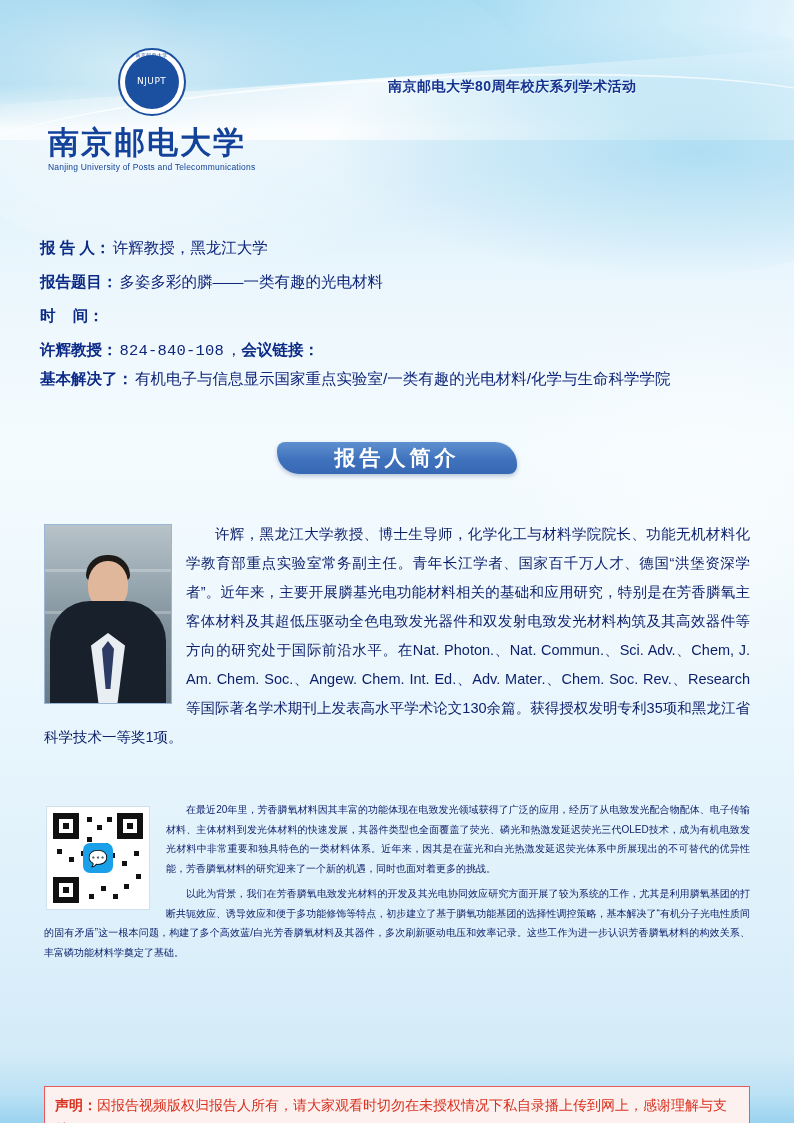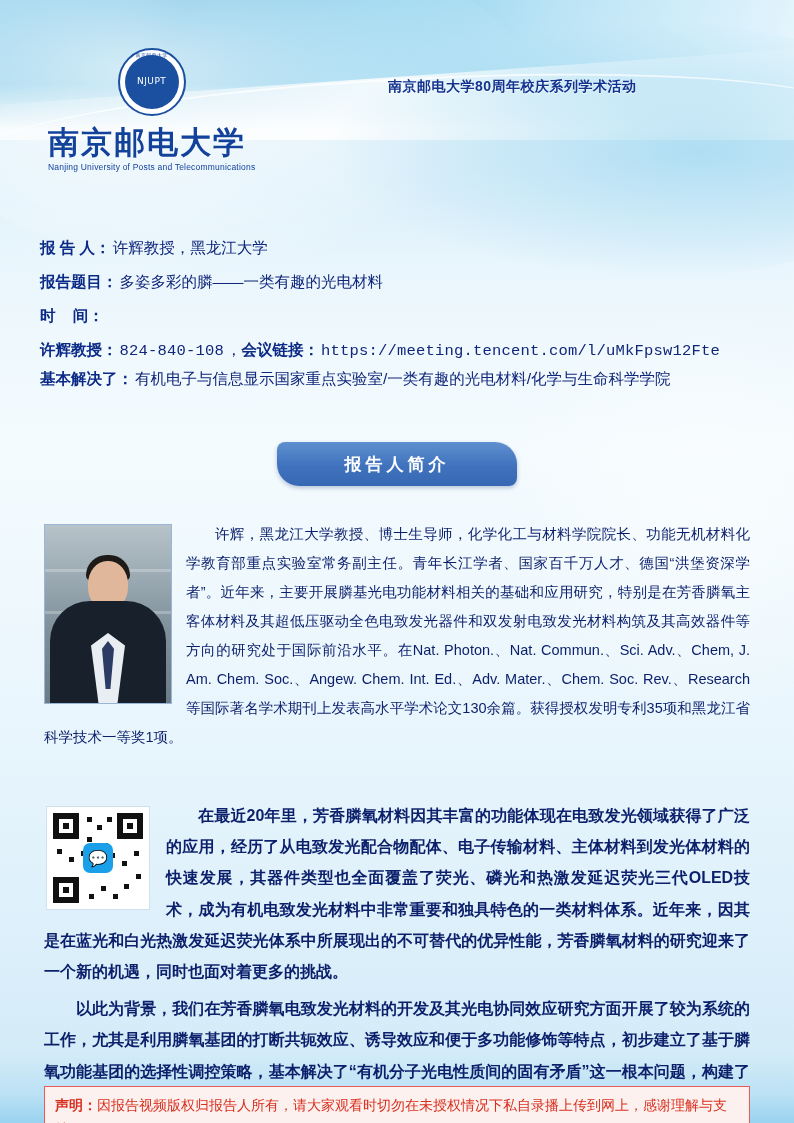--- a/index.html
+++ b/index.html
@@ -123,26 +123,26 @@
   }
   .info-value{
     color:#10267a;margin-left:2px;
   }
   .mono{font-family:Liberation Mono, monospace;letter-spacing:.2px;}
   .info-row.tight{margin-bottom:8px;}
 
   
   .pill{
     margin:0 auto;
-    width:240px;height:44px;
+    width:240px;height:32px;
     background:linear-gradient(180deg,#5f90cf 0%,#3f72bd 55%,#3768b4 100%);
     border-radius:8px 22px 8px 22px;
     color:#ffffff;
     font-family:"DejaVu Serif","Liberation Serif",serif;
-    font-weight:bold;font-size:17px;letter-spacing:4px;
+    font-weight:bold;font-size:21px;letter-spacing:4px;
     display:flex;align-items:center;justify-content:center;
     box-shadow:0 2px 4px rgba(20,50,110,.28);
   }
   .pill-wrap{position:absolute;left:0;width:794px;z-index:5;}
   #pill-speaker{top:442px;}
   #pill-abstract{top:745px;}
 
   
   .bio{
     position:absolute;top:500px;left:44px;width:706px;z-index:5;
@@ -200,21 +200,21 @@
     background:#ffffff;border:1px solid #cfe0ee;
     position:relative;overflow:hidden;box-sizing:border-box;
   }
   .qr .cell{position:absolute;background:#111;}
   .qr .ctr{
     position:absolute;left:50%;top:50%;transform:translate(-50%,-50%);
     width:30px;height:30px;border-radius:7px;background:#1aa0e8;
     display:flex;align-items:center;justify-content:center;color:#fff;font-size:16px;
   }
   .abs-p{
-    font-size:16px;line-height:1.95;text-align:justify;text-indent:2em;margin:0 0 6px 0;font-weight:bold;
+    font-size:10px;line-height:1.95;text-align:justify;text-indent:2em;margin:0 0 6px 0;
   }
 
   
   .notice{
     position:absolute;left:44px;top:1086px;width:706px;
     border:1px solid #e85b5b;
     background:#fdf1ef;
     color:#d8301f;
     font-size:14px;line-height:1.7;
     padding:7px 10px;
@@ -274,21 +274,20 @@
 
     <div class="info-row">
       <span class="info-label">时    间：</span>
     </div>
 
     <div class="info-row tight">
       <span class="info-label">许辉教授：</span>
       <span class="info-value mono">824-840-108</span>
       <span class="info-value">，</span>
       <span class="info-label">会议链接：</span>
-      <span class="info-value mono">https://meeting.tencent.com/l/uMkFpsw12Fte</span>
     </div>
 
     <div class="info-row">
       <span class="info-label">基本解决了：</span>
       <span class="info-value">有机电子与信息显示国家重点实验室/一类有趣的光电材料/化学与生命科学学院</span>
     </div>
   </div>
 
   <div class="pill-wrap" id="pill-speaker">
     <div class="pill">报告人简介</div>

